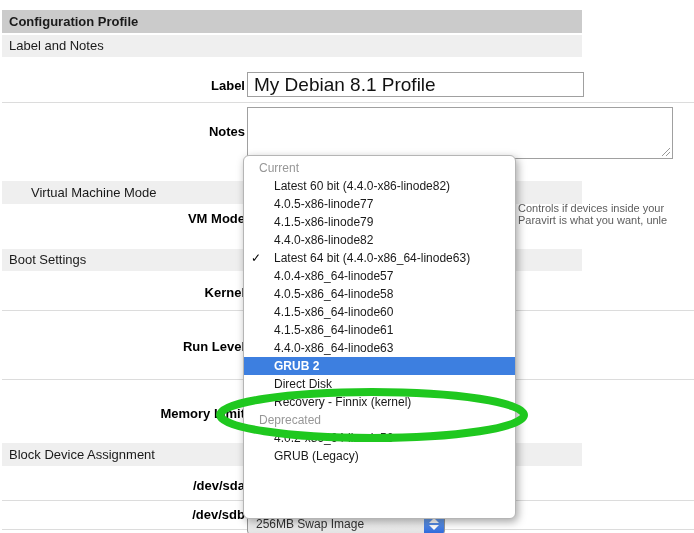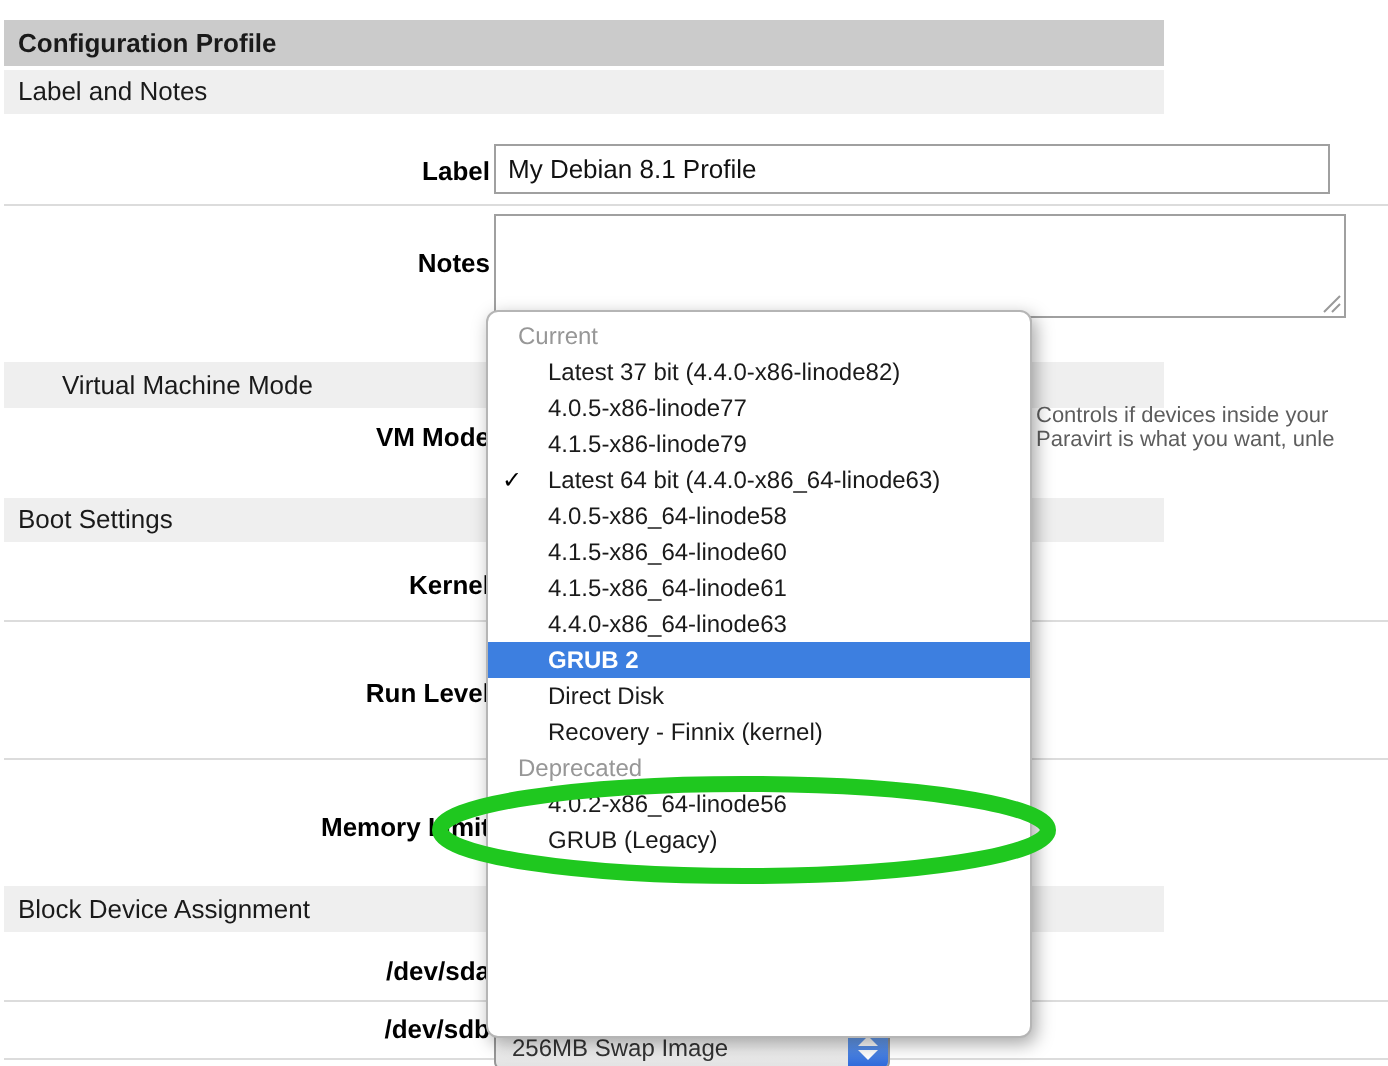--- a/index.html
+++ b/index.html
@@ -10,21 +10,21 @@
   
   .bar { position:absolute; left:2px; width:580px; padding-left:7px; color:#1a1a1a; }
   .bar.main { top:10px; height:23px; line-height:23px; background:#cbcbcb; font-weight:bold; font-size:13px; }
   .bar.sub  { height:22px; line-height:22px; background:#efefef; font-size:13px; font-weight:400; }
 
   
   .flabel { position:absolute; left:0; width:245px; text-align:right; font-size:13px; font-weight:bold; color:#000; white-space:nowrap; }
 
   .sep { position:absolute; left:2px; width:692px; height:1px; background:#dcdcdc; }
 
-  .text-input { position:absolute; left:247px; top:72px; width:418px; height:25px; border:1px solid #a0a0a0; font-family:"Liberation Sans",sans-serif; font-size:13px; padding:0 6px; color:#111; background:#fff; }
+  .text-input { position:absolute; left:247px; top:72px; width:337px; height:25px; border:1px solid #a0a0a0; font-family:"Liberation Sans",sans-serif; font-size:19px; padding:0 6px; color:#111; background:#fff; }
   .notes-area { position:absolute; left:247px; top:107px; width:426px; height:52px; border:1px solid #a0a0a0; background:#fff; resize:none; }
   .resize-grip { position:absolute; left:660px; top:146px; width:11px; height:11px; }
 
   .help { position:absolute; left:518px; top:203px; width:220px; font-size:11px; line-height:11.5px; color:#5d5d5d; white-space:nowrap; }
 
   
   .dropdown { position:absolute; left:243px; top:155px; width:273px; height:364px; background:#fff;
               border:1px solid #b5b5b5; border-radius:6px; box-shadow:2px 3px 9px rgba(0,0,0,0.35); z-index:5; padding-top:3px; overflow:hidden; }
   .dd-row { position:relative; height:18px; line-height:18px; font-size:12px; color:#1a1a1a; white-space:nowrap; }
   .dd-group { padding-left:15px; color:#979797; }
@@ -84,24 +84,26 @@
     <span class="swap-btn">
       <span class="tri-up"></span>
         <span class="tri-dn"></span>
     </span>
   </div>
   <div class="sep" style="top:529px;"></div>
 
   <div class="dropdown">
     <div id="dd-list">
         <div class="dd-row dd-group">Current</div>
-        <div class="dd-row dd-item">Latest 37 bit (4.4.0-x86-linode82)</div>
+        <div class="dd-row dd-item">Latest 60 bit (4.4.0-x86-linode82)</div>
         <div class="dd-row dd-item">4.0.5-x86-linode77</div>
         <div class="dd-row dd-item">4.1.5-x86-linode79</div>
+        <div class="dd-row dd-item">4.4.0-x86-linode82</div>
         <div class="dd-row dd-item"><span class="check">✓</span>Latest 64 bit (4.4.0-x86_64-linode63)</div>
+        <div class="dd-row dd-item">4.0.4-x86_64-linode57</div>
         <div class="dd-row dd-item">4.0.5-x86_64-linode58</div>
         <div class="dd-row dd-item">4.1.5-x86_64-linode60</div>
         <div class="dd-row dd-item">4.1.5-x86_64-linode61</div>
         <div class="dd-row dd-item">4.4.0-x86_64-linode63</div>
         <div class="dd-row dd-item selected" style="background: rgb(61, 127, 224);">GRUB 2</div>
         <div class="dd-row dd-item">Direct Disk</div>
         <div class="dd-row dd-item">Recovery - Finnix (kernel)</div>
         <div class="dd-row dd-group">Deprecated</div>
         <div class="dd-row dd-item">4.0.2-x86_64-linode56</div>
         <div class="dd-row dd-item">GRUB (Legacy)</div>

